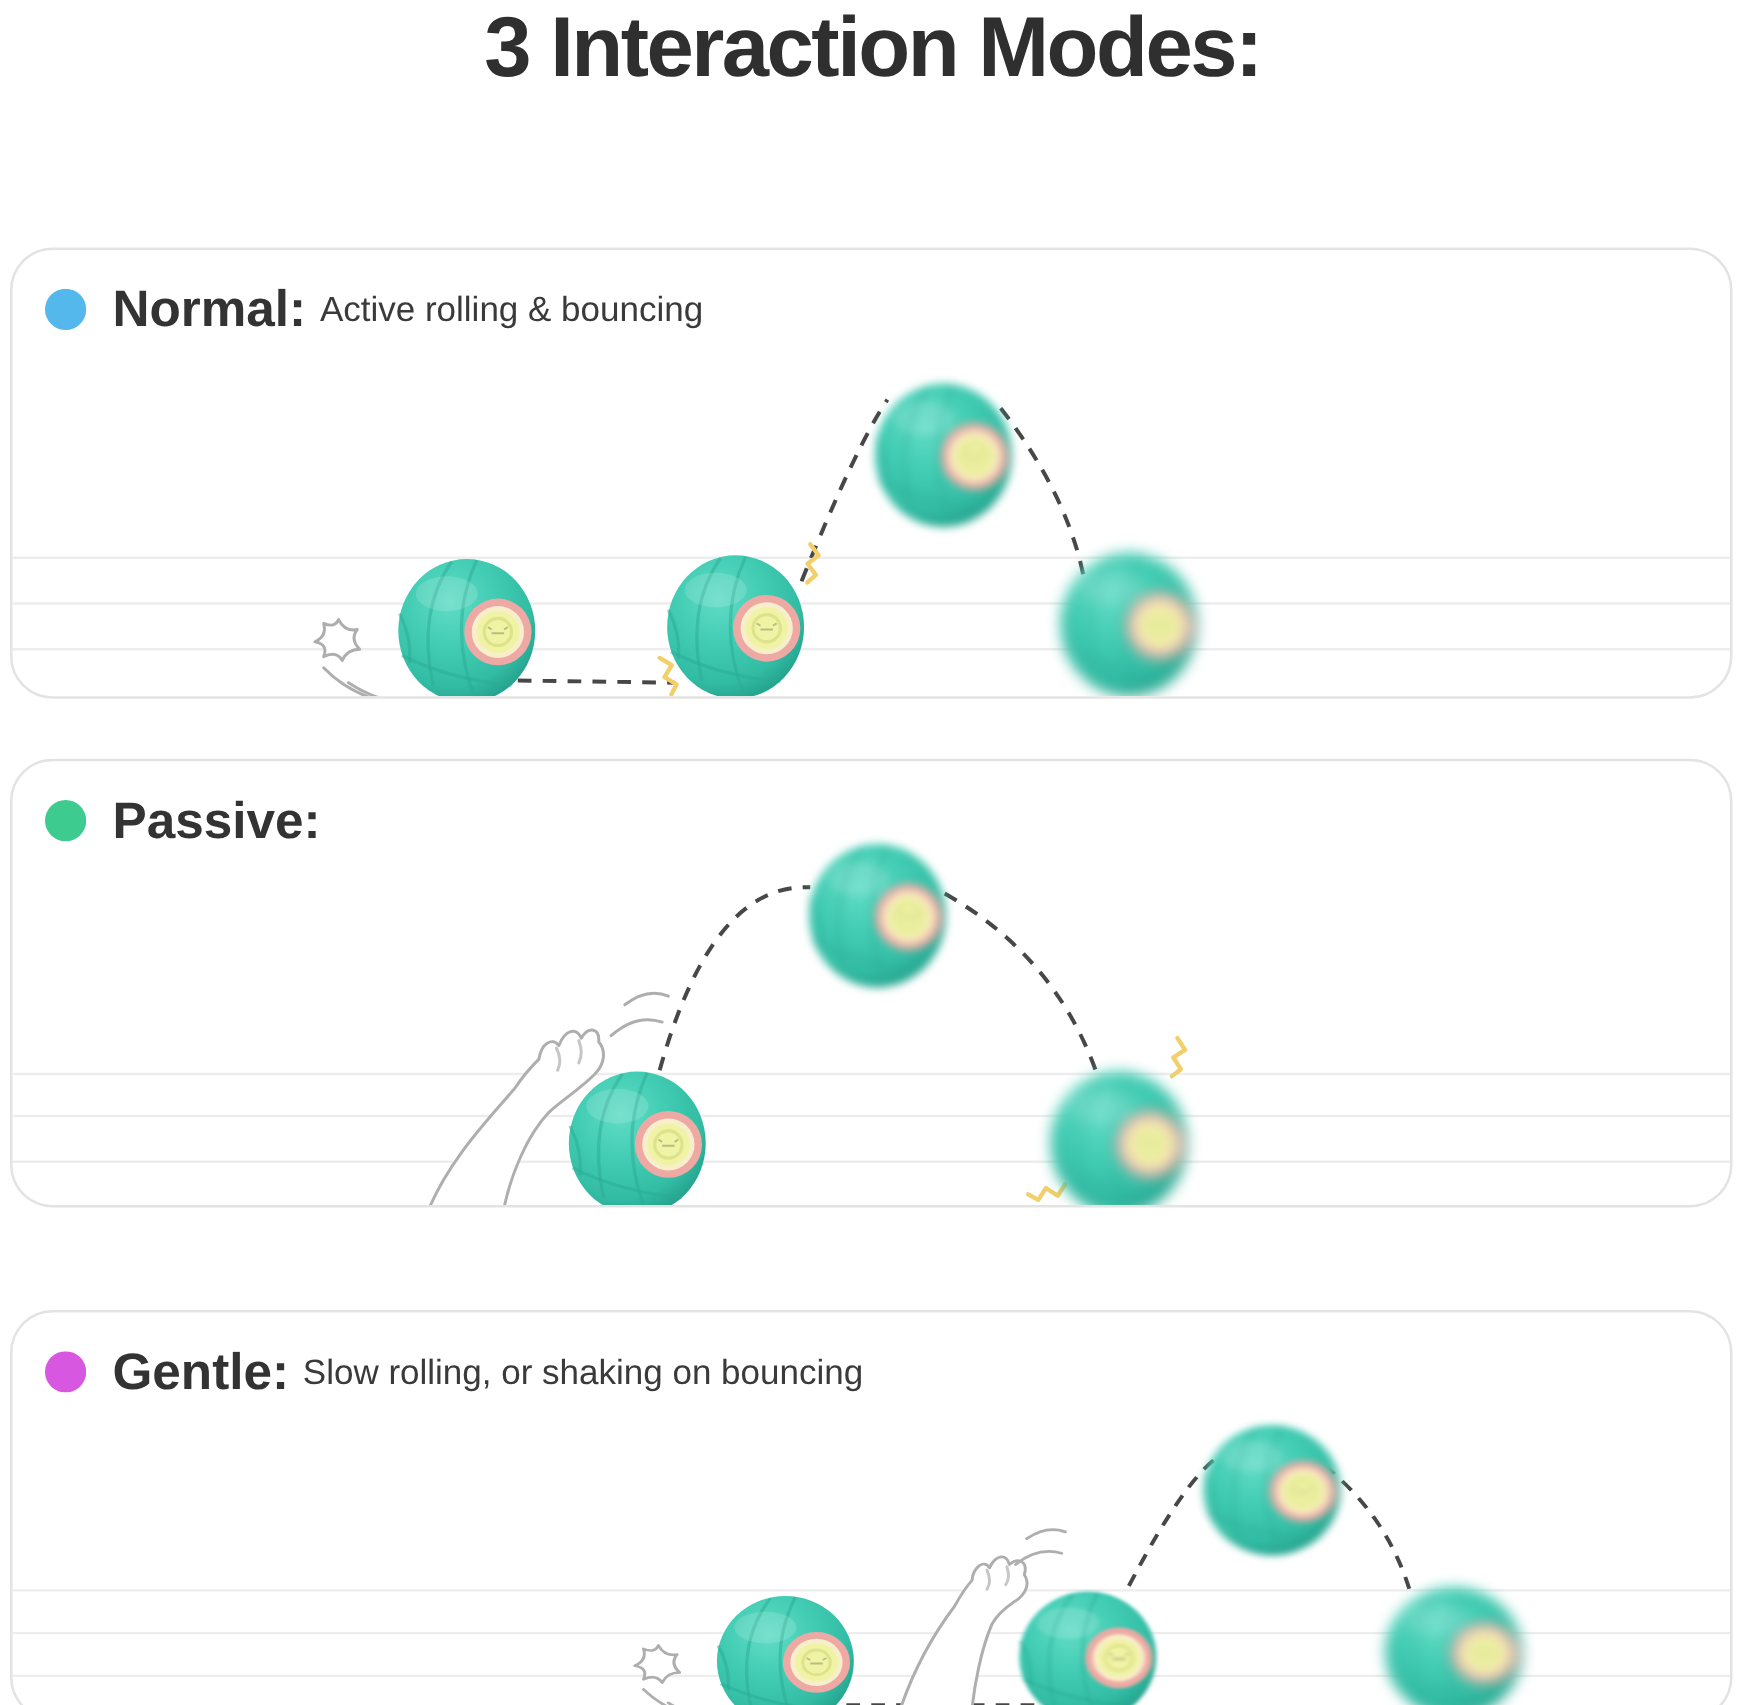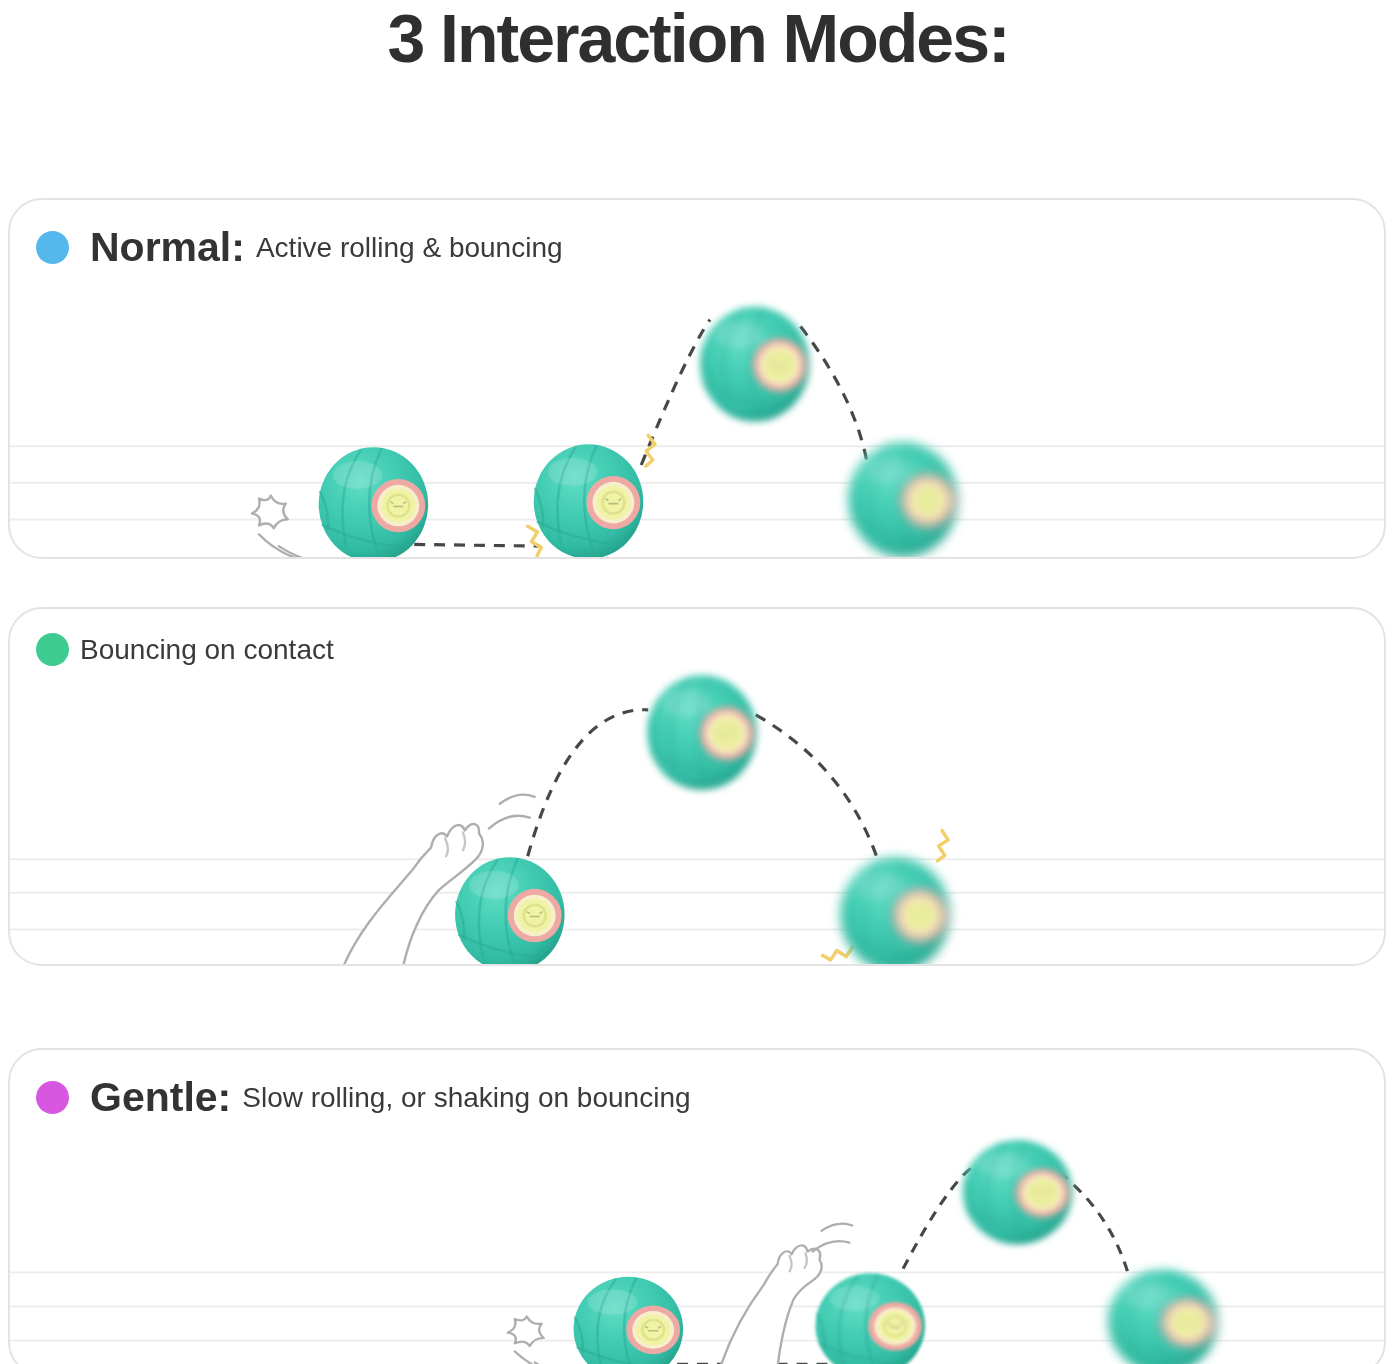--- a/index.html
+++ b/index.html
@@ -96,21 +96,21 @@
       <use href="#ball-shape" class="blur3" transform="translate(748,166)"></use>
       <use href="#ball-shape" class="blur5" transform="translate(897,303)"></use>
     </svg>
   </section>
 
   <section class="panel" id="panel-passive">
     <div class="panel-header">
       <svg class="dot" viewBox="0 0 33 33">
         <circle cx="16.5" cy="16.5" r="16.5" fill="#3ecb90"></circle>
       </svg>
-      <span class="mode-desc">Bouncing on contact</span>
+      <span class="mode-label">Passive:</span>
     </div>
     <svg class="scene" viewBox="0 0 1380 359" preserveAspectRatio="none">
       <line class="floor" x1="0" y1="253" x2="1380" y2="253"></line>
       <line class="floor" x1="0" y1="287" x2="1380" y2="287"></line>
       <line class="floor" x1="0" y1="324" x2="1380" y2="324"></line>
       <path class="traj" d="M520,250 Q562,98 641,102"></path>
       <path class="traj" d="M749,107 Q838,158 871,252"></path>
       <use href="#zig" transform="translate(936,224) rotate(12)"></use>
       <use href="#zig" transform="translate(846,342) rotate(78)"></use>
       <path class="sketch" d="M333,366 C350,322 386,286 404,264 C412,252 418,246 423,241 C425,228 434,223 439,230 C444,217 453,215 457,224 C463,214 472,216 471,227 C477,234 476,245 468,253 C455,266 443,273 431,284 C414,302 400,334 394,366 Z"></path>

